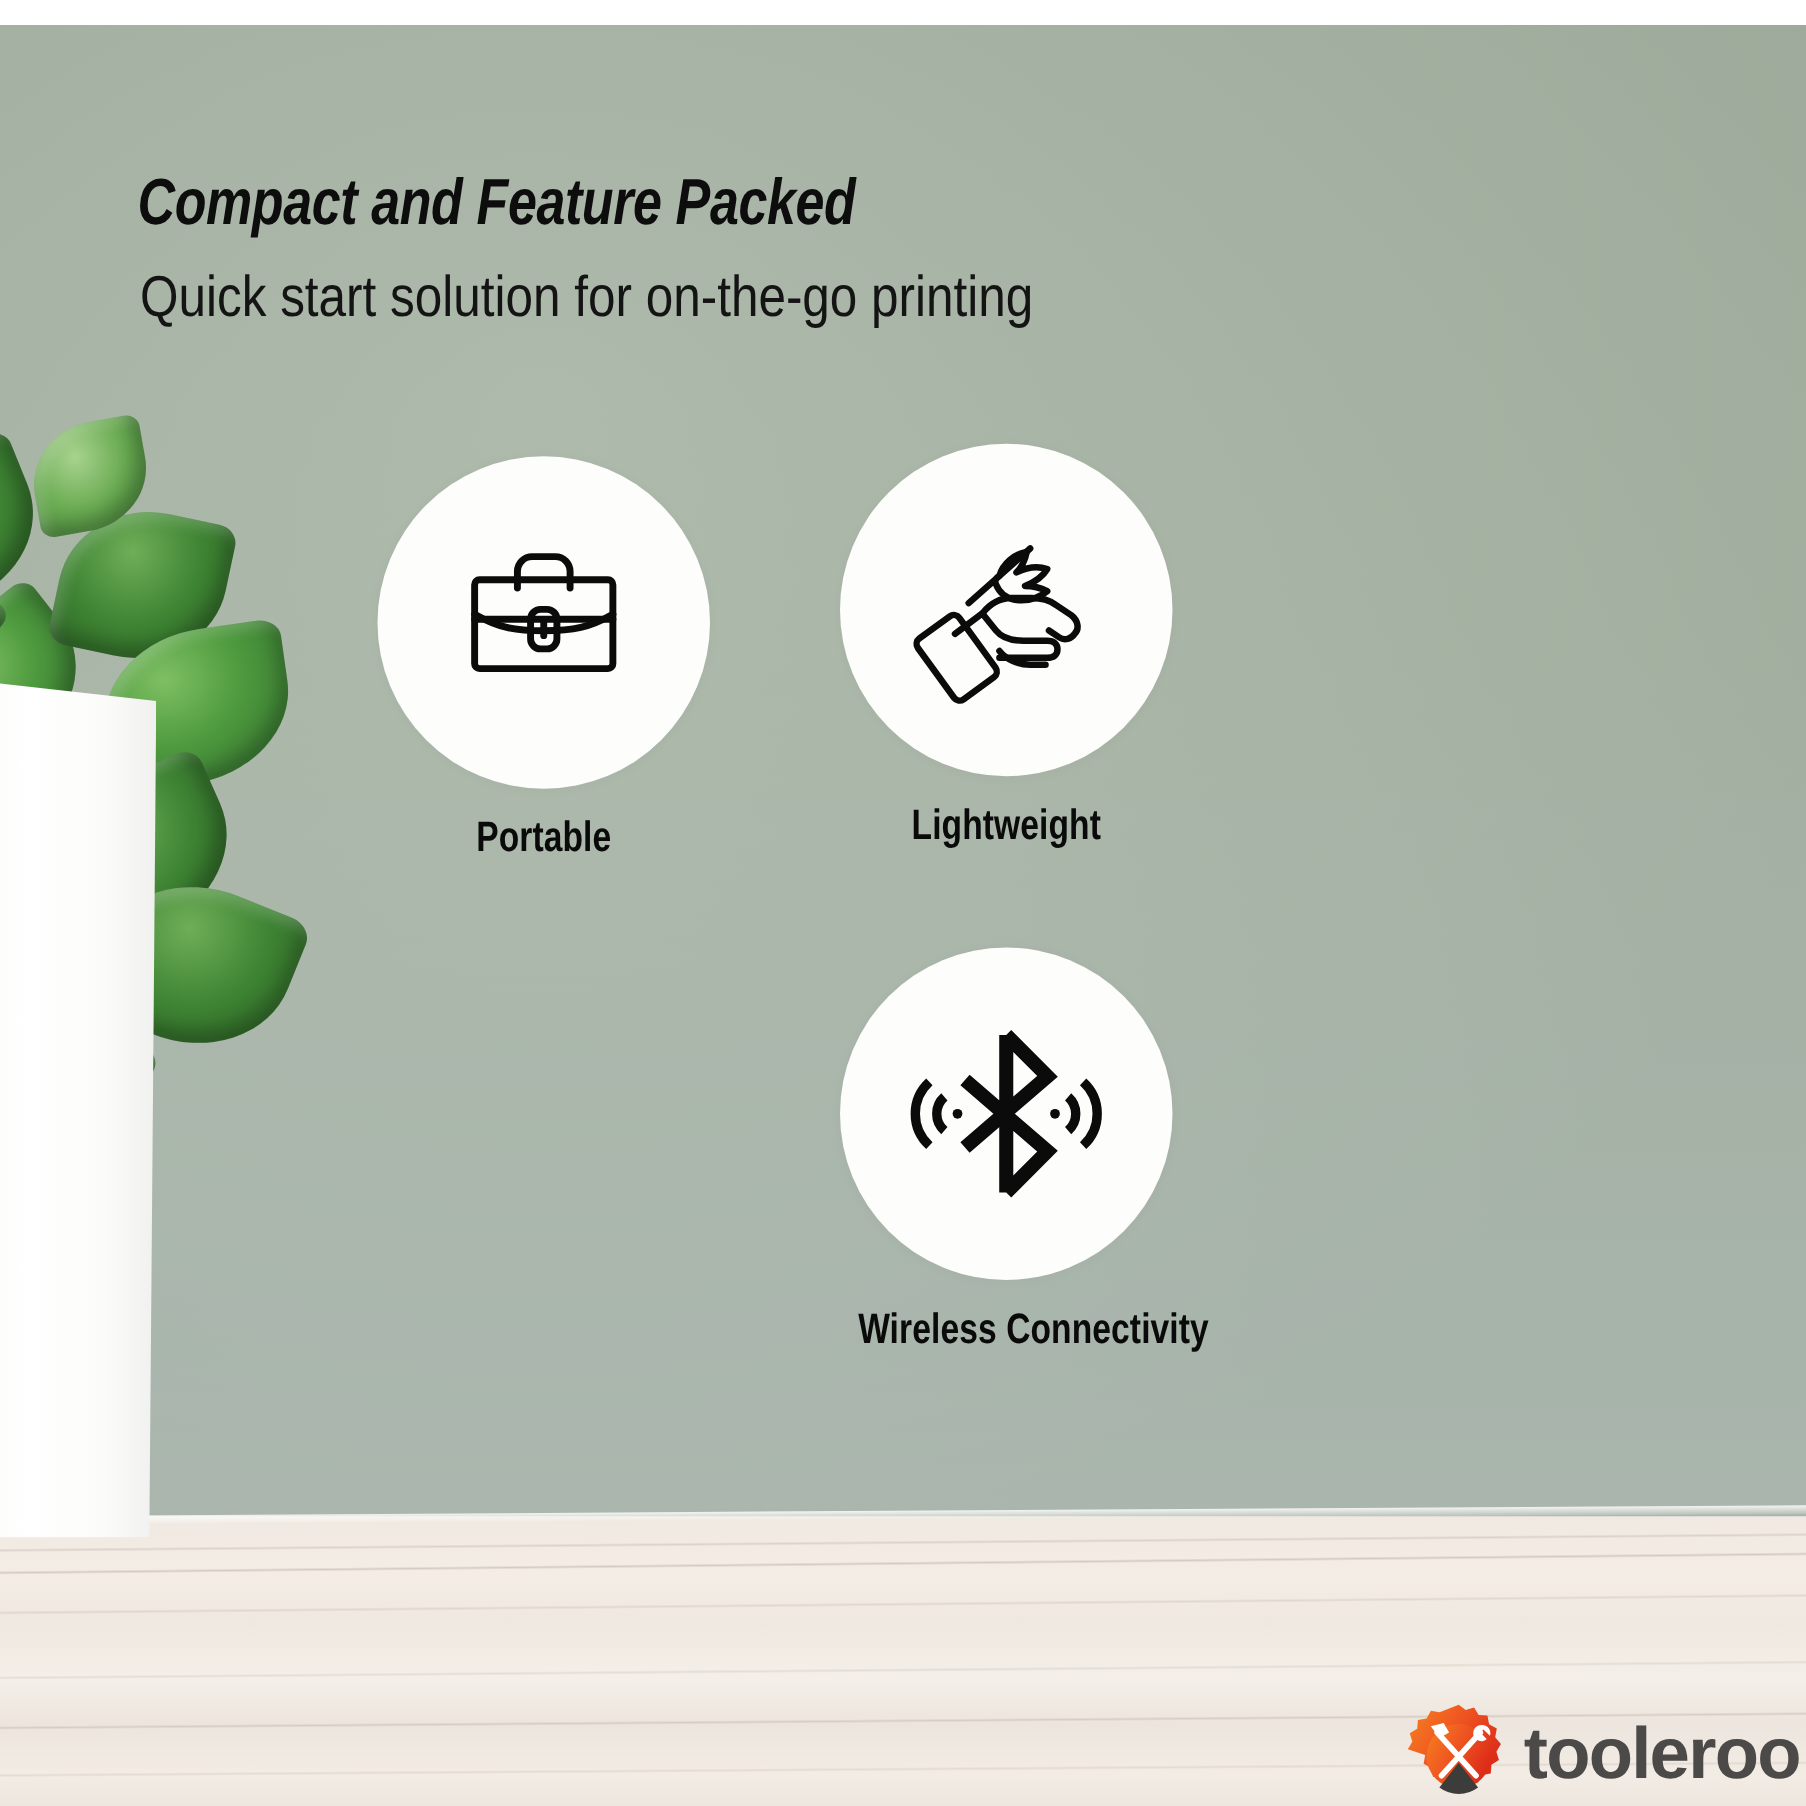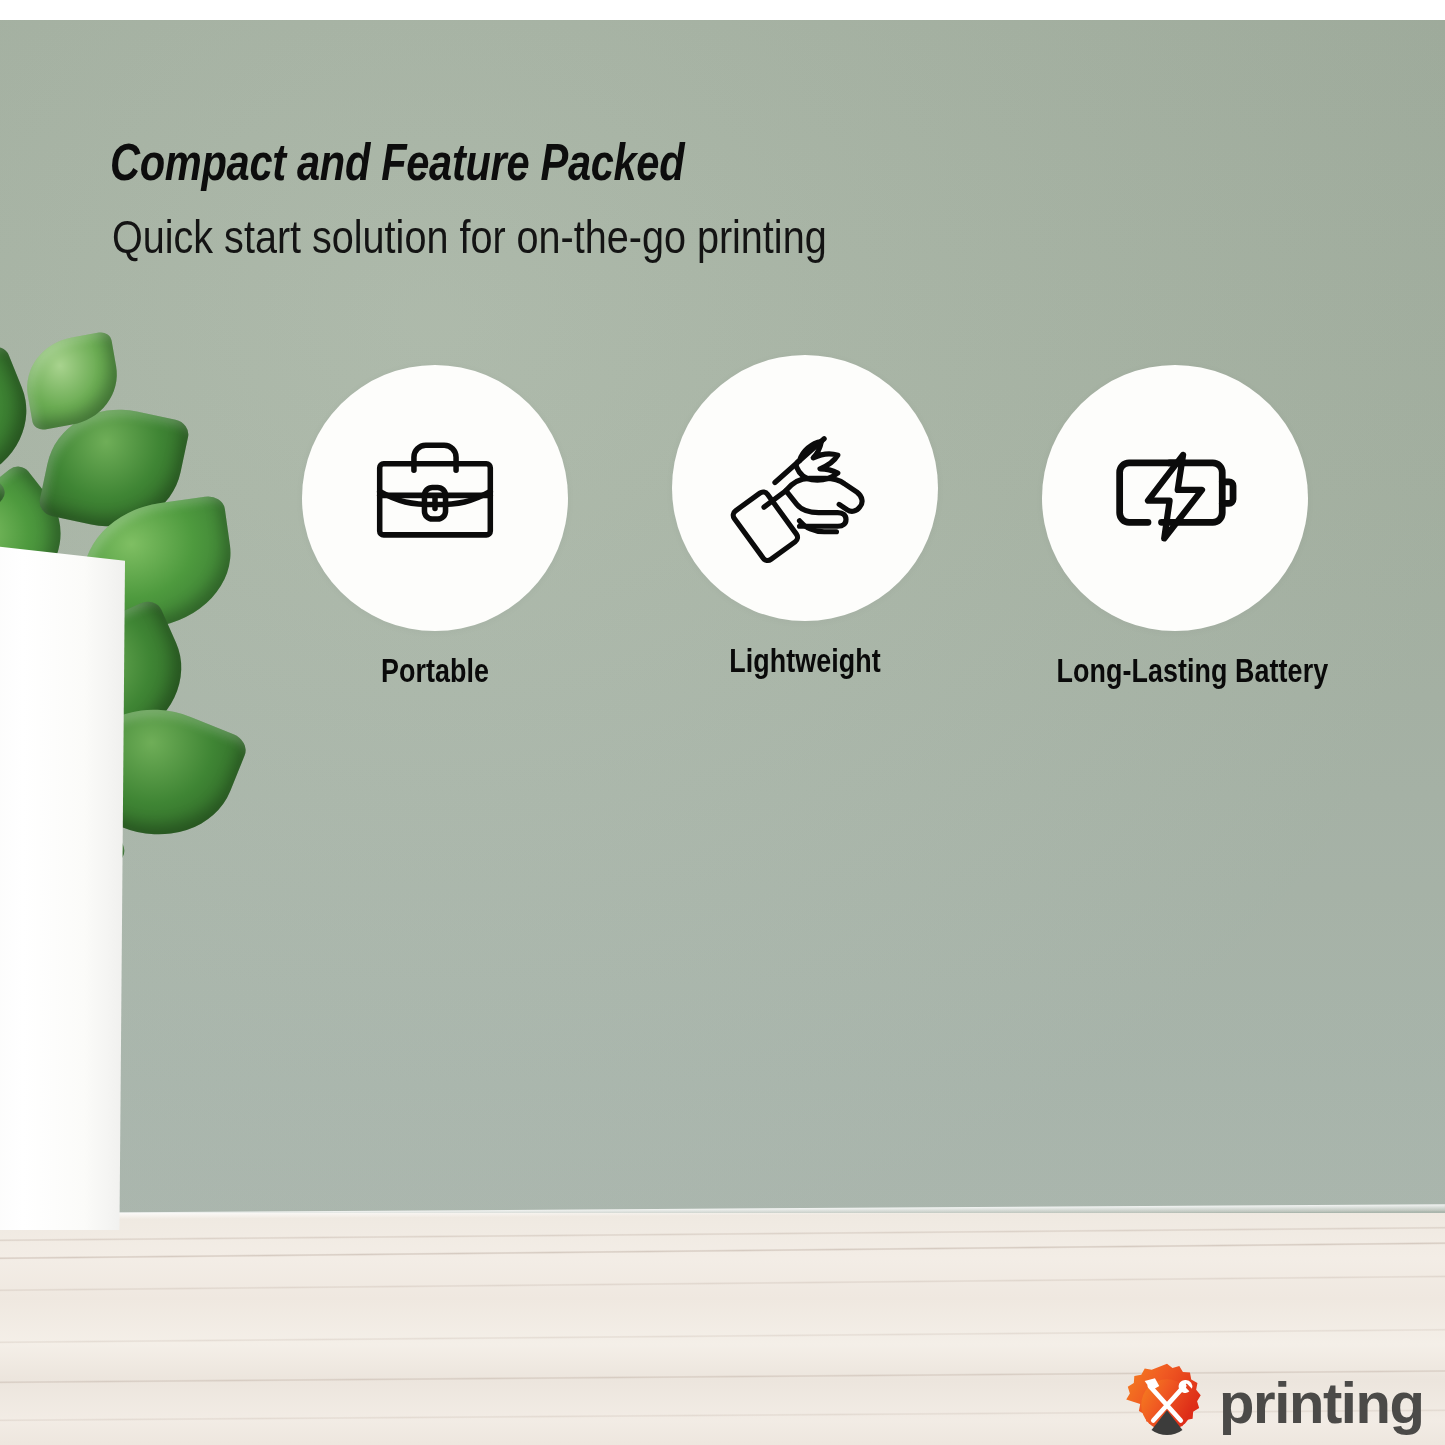--- a/index.html
+++ b/index.html
@@ -174,35 +174,41 @@
             <path d="M30 74 L46 62 l8 10 c4 5 10 6 16 6 h14 c4 0 6 2 6 5s-2 5-6 5H56"></path>
             <path d="M46 62c4-5 10-9 17-9h12c5 0 10 1 14 4l9 6c4 3 5 8 2 11-2 3-6 4-9 2l-6-4"></path>
             <path d="M56 84 c4 5 11 8 18 8 h9"></path>
             <rect x="16" y="66" width="30" height="44" rx="4" transform="rotate(-36 31 88)"></rect>
           </svg>
         </span>
       </div>
       <div class="flabel">Lightweight</div>
     </div>
 
-    <div class="cell" style="left:1025px;top:345px;">
+
+
+    <div class="cell" style="left:655px;top:738px;">
       <div class="bubble">
         <span>
-          <svg width="162" height="162" viewBox="0 0 120 120" fill="none" stroke="#0b0b0b" stroke-width="5" stroke-linecap="round" stroke-linejoin="round">
-            <path d="M64 34H26a7 7 0 0 0-7 7v30a7 7 0 0 0 7 7h14"></path>
-            <path d="M56 34h32a7 7 0 0 1 7 7v30a7 7 0 0 1-7 7H50"></path>
-            <path d="M95 48h5a3 3 0 0 1 3 3v10a3 3 0 0 1-3 3h-5"></path>
-            <path d="M66 28 L40 62 h16 L52 90 L80 54 H62 Z" stroke-width="4.6"></path>
+          <svg width="180" height="180" viewBox="0 0 120 120" fill="none" stroke="#0b0b0b" stroke-linecap="butt">
+
+            <path d="M60 18 L60 102 M60 18 L82 40 L38 78 M60 102 L82 80 L38 42" stroke-width="7.5" stroke-linejoin="miter"></path>
+
+            <circle cx="34" cy="60" r="2.6" fill="#0b0b0b" stroke="none"></circle>
+            <path d="M27 51 a12 12 0 0 0 0 18" stroke-width="5"></path>
+            <path d="M19 43 a23 23 0 0 0 0 34" stroke-width="5"></path>
+
+            <circle cx="86" cy="60" r="2.6" fill="#0b0b0b" stroke="none"></circle>
+            <path d="M93 51 a12 12 0 0 1 0 18" stroke-width="5"></path>
+            <path d="M101 43 a23 23 0 0 1 0 34" stroke-width="5"></path>
           </svg>
         </span>
       </div>
-      <div class="flabel">Long-Lasting Battery</div>
+      <div class="flabel">Wireless Connectivity</div>
     </div>
-
-
 
 
   </div>
 
   <div class="logo">
     <span>
       <svg class="logo-mark" viewBox="0 0 100 100">
         <defs>
           <linearGradient id="gearGrad" x1="0" y1="0" x2="1" y2="0.55">
             <stop offset="0%" stop-color="#F5821F"></stop>
@@ -218,16 +224,16 @@
         <path d="M50 56 L68 79 A30 30 0 0 1 32 79 Z" fill="#3C3C3B"></path>
 
         <g stroke="#ffffff" stroke-width="5.4" stroke-linecap="round" fill="none">
           <path d="M30 28 L66 68"></path>
           <path d="M70 28 L34 68"></path>
         </g>
         <path d="M24 22 l12-3 5 9 -9 5 z" fill="#ffffff"></path>
         <path d="M72 21 a7.5 7.5 0 1 0 4 13 l-6-6 3-3 6 6 a7.5 7.5 0 0 0 -7-10z" fill="#ffffff"></path>
       </svg>
     </span>
-    <span class="logo-word">printing</span>
+    <span class="logo-word">tooleroo</span>
   </div>
 
 </div>
 
 </body></html>

